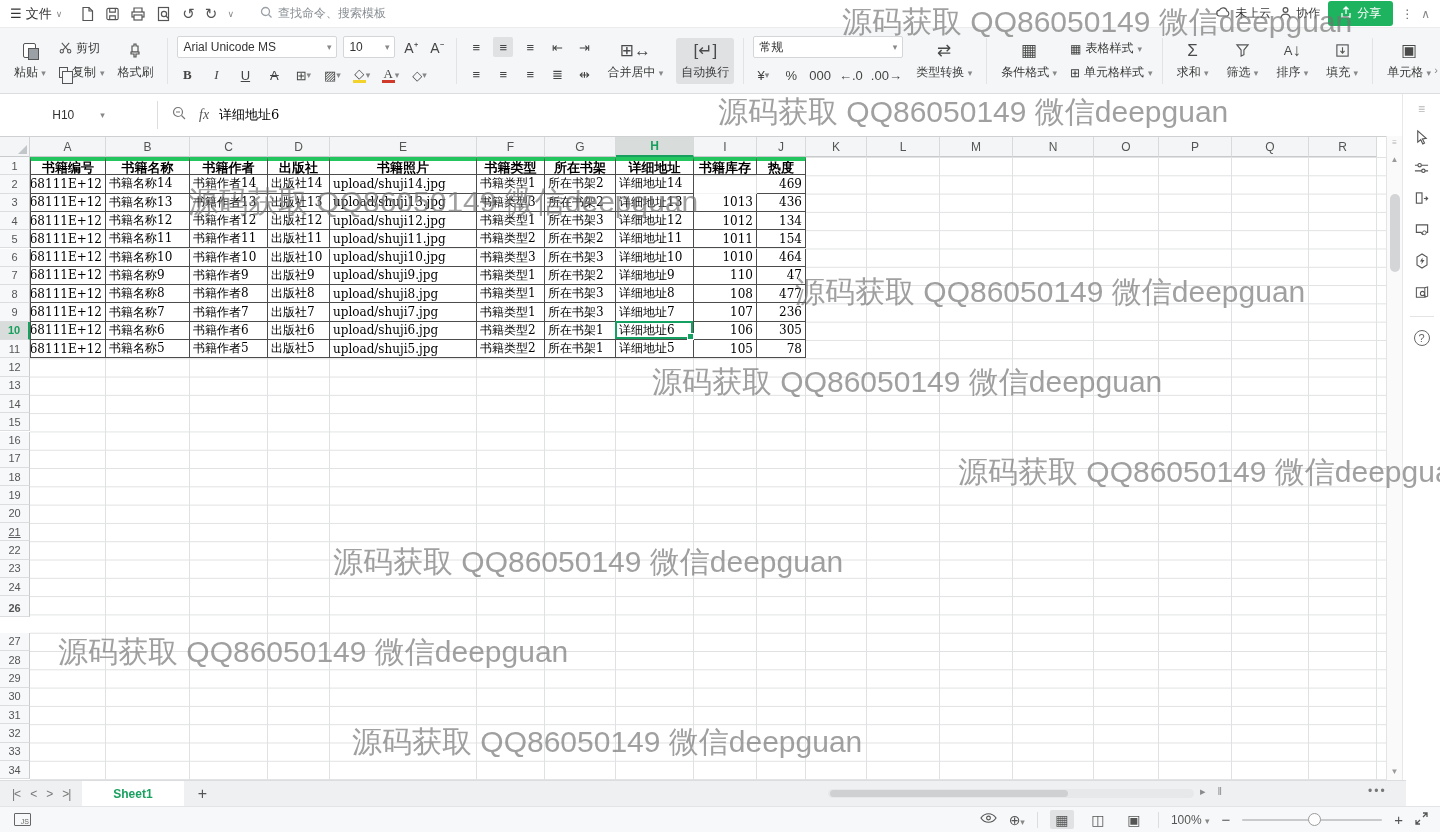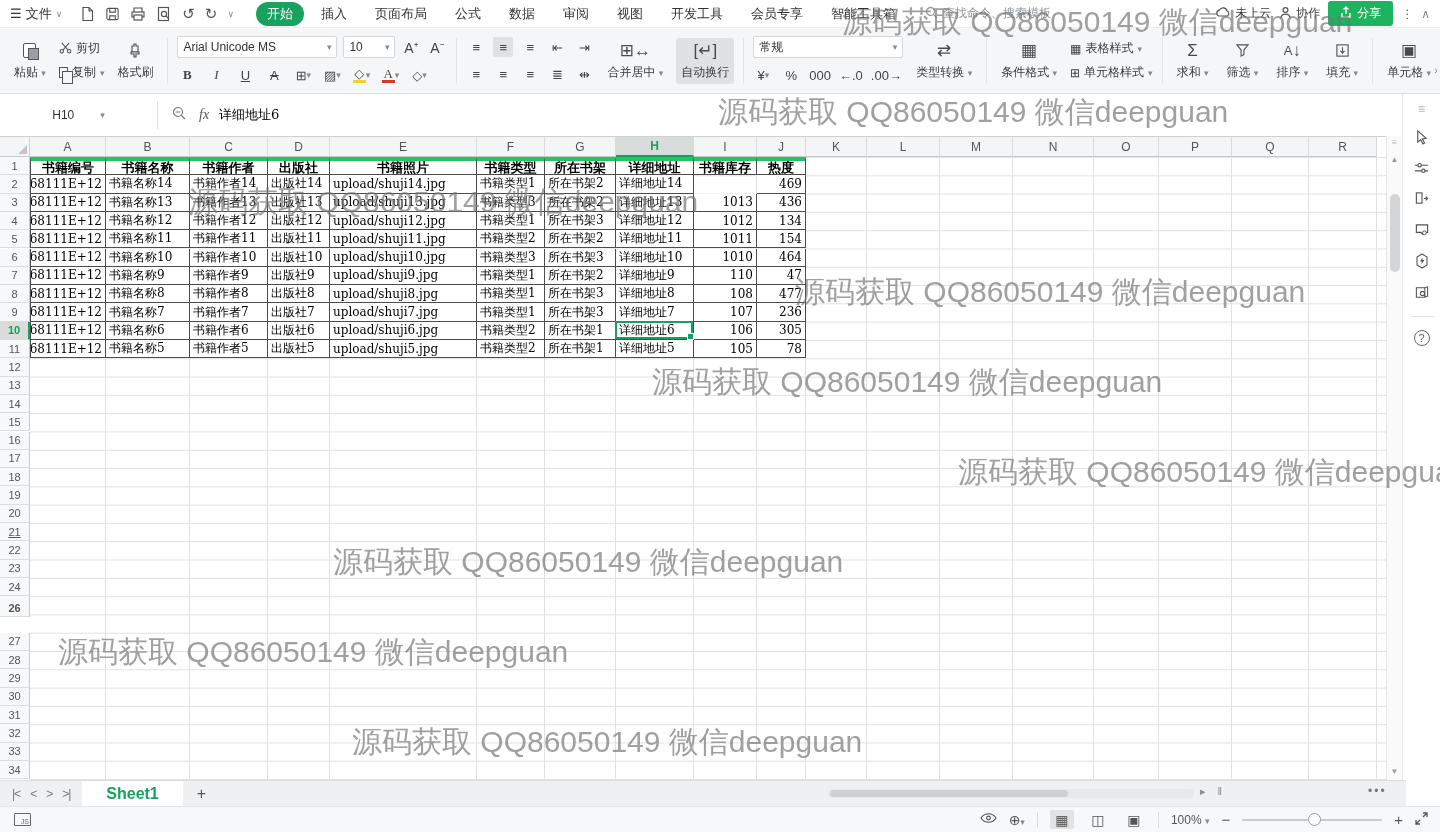--- a/index.html
+++ b/index.html
@@ -88,21 +88,21 @@
   
   .rsidebar { position:absolute; left:1402px; top:94px; width:38px; height:686px; background:#fff; border-left:1px solid #e7e8e9; z-index:4;
     display:flex; flex-direction:column; align-items:center; gap:13px; padding-top:8px; color:#555;}
   .rsb-div { width:24px; height:1px; background:#e3e4e5;}
   .help-circ { width:16px; height:16px; border:1.3px solid #666; border-radius:50%; display:flex; align-items:center; justify-content:center; font-size:11px; color:#666;}
 
   
   .sheetbar { position:absolute; left:0; top:780px; width:1406px; height:26px; background:#eff0f1; border-top:1px solid #dcdddf;
     display:flex; align-items:center; z-index:4;}
   .nav { display:flex; align-items:center; gap:10px; color:#777; padding:0 12px; font-size:12px; letter-spacing:-1px;}
-  .sheettab { background:#fff; color:#19a15f; font-weight:bold; height:26px; display:flex; align-items:center; padding:0 24px; font-size:16px;}
+  .sheettab { background:#fff; color:#19a15f; font-weight:bold; height:26px; display:flex; align-items:center; padding:0 31px; font-size:12px;}
   .addsheet { font-size:16px; color:#555; margin-left:14px;}
   .hscroll { position:absolute; left:828px; top:8px; width:366px; height:9px; background:#e7e8e9; border-radius:5px;}
   .hthumb { position:absolute; left:2px; top:1px; width:238px; height:7px; background:#cfd0d2; border-radius:4px;}
   .hs-icons { position:absolute; left:1200px; top:4px; display:flex; gap:12px; color:#8a8a8a; font-size:11px;}
   .more-dots { position:absolute; left:1368px; top:3px; color:#777; letter-spacing:2px; font-size:12px;}
 
   
   .statusbar { position:absolute; left:0; top:806px; width:1440px; height:26px; background:#f7f8f9; border-top:1px solid #e3e4e5;
     display:flex; align-items:center; z-index:5;}
   .js-ic { margin-left:14px; width:17px; height:13px; border:1.2px solid #666; border-radius:1px; color:#666;
@@ -151,32 +151,20 @@
         <svg width="16" height="16" viewBox="0 0 16 16">
           <rect x="2.5" y="1.5" width="10" height="13" fill="none" stroke="#555" stroke-width="1.2"></rect>
           <circle cx="8" cy="8" r="2.6" fill="none" stroke="#555" stroke-width="1.2"></circle>
           <path d="M10 10l2.6 2.6" stroke="#555" stroke-width="1.2"></path>
         </svg>
       </span>
     <span style="font-size:15px;">↺</span>
     <span style="font-size:15px;">↻</span>
     <span class="caret">∨</span>
   </div>
-  <div class="menu-tabs" id="menu-tabs">
-      <span class="menu-tab active">开始</span>
-      <span class="menu-tab">插入</span>
-      <span class="menu-tab">页面布局</span>
-      <span class="menu-tab">公式</span>
-      <span class="menu-tab">数据</span>
-      <span class="menu-tab">审阅</span>
-      <span class="menu-tab">视图</span>
-      <span class="menu-tab">开发工具</span>
-      <span class="menu-tab">会员专享</span>
-      <span class="menu-tab">智能工具箱</span>
-    </div>
   <div class="mb-search">
     <span><svg width="13" height="13" viewBox="0 0 13 13">
           <circle cx="5.5" cy="5.5" r="4" fill="none" stroke="#9aa0a5" stroke-width="1.3"></circle>
           <path d="M8.5 8.5l3 3" stroke="#9aa0a5" stroke-width="1.3"></path>
         </svg></span>
     <span>查找命令、搜索模板</span>
   </div>
   <div class="mb-right">
     <span class="mini">
       <span><svg width="16" height="12" viewBox="0 0 16 12">

